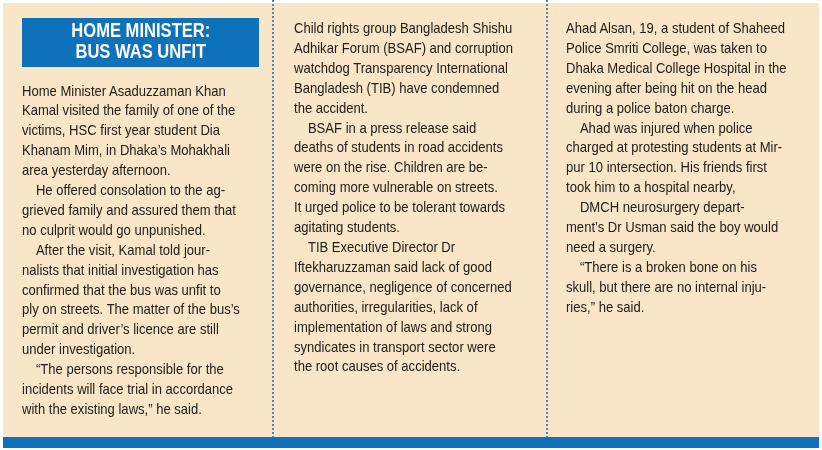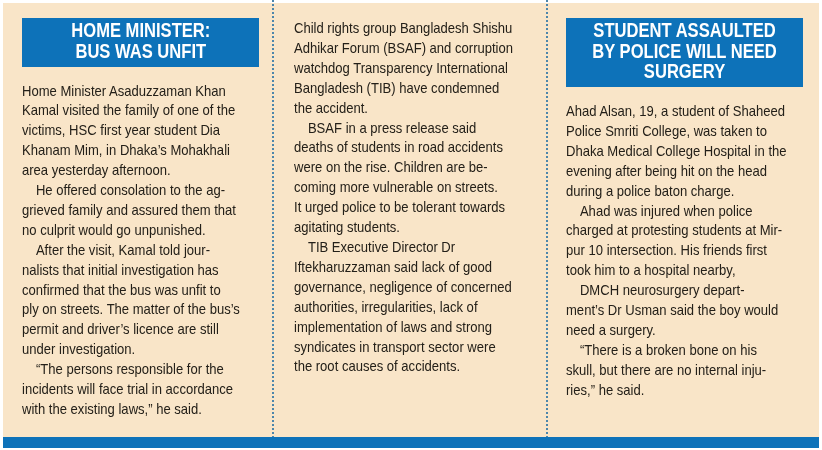--- a/index.html
+++ b/index.html
@@ -131,25 +131,20 @@
 Iftekharuzzaman said lack of good
 governance, negligence of concerned
 authorities, irregularities, lack of
 implementation of laws and strong
 syndicates in transport sector were
 the root causes of accidents.</p>
       </div>
     </section>
 
     <section class="col">
-      <h2 class="headline">
-        <span class="headline-text">STUDENT ASSAULTED
-BY POLICE WILL NEED
-SURGERY</span>
-      </h2>
       <div class="body-text">
         <p class="para">Ahad Alsan, 19, a student of Shaheed
 Police Smriti College, was taken to
 Dhaka Medical College Hospital in the
 evening after being hit on the head
 during a police baton charge.</p>
         <p class="para">Ahad was injured when police
 charged at protesting students at Mir-
 pur 10 intersection. His friends first
 took him to a hospital nearby,</p>

